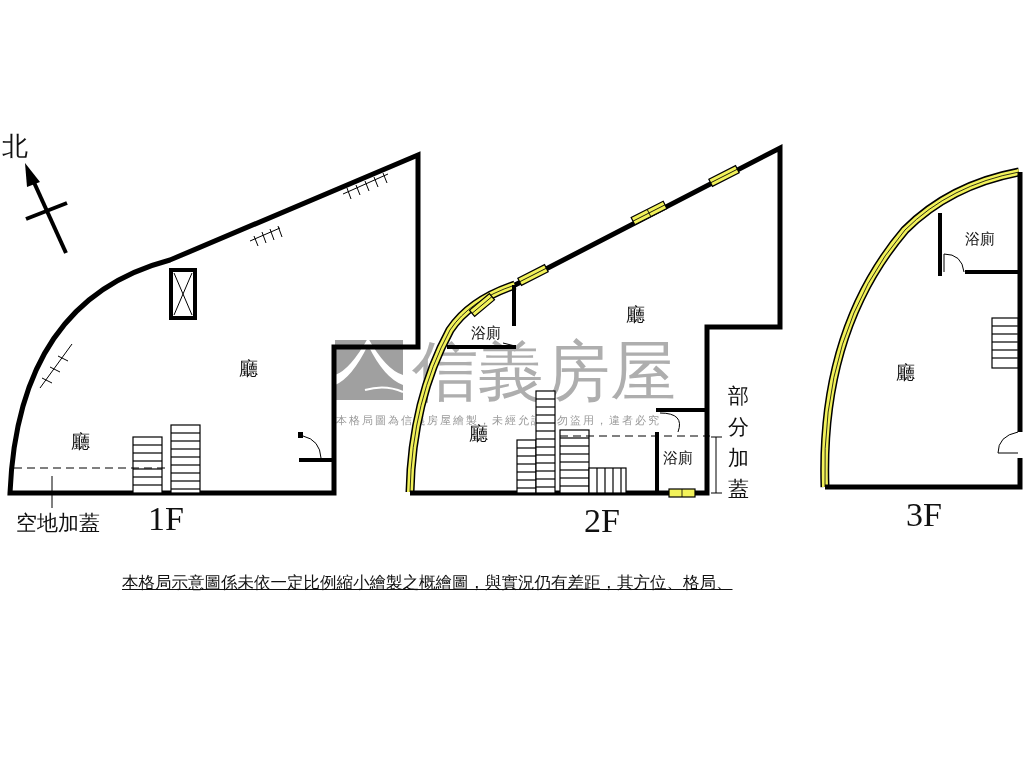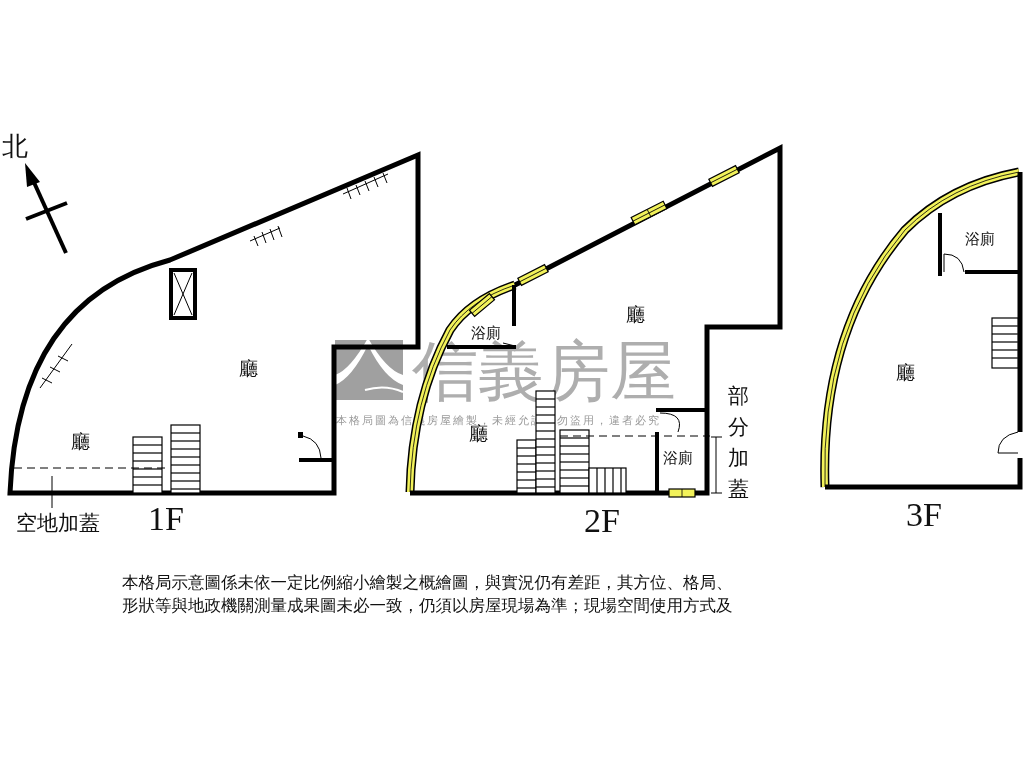--- a/index.html
+++ b/index.html
@@ -7,21 +7,21 @@
          font-family: "DejaVu Serif", "Liberation Serif", serif; }
   #plan { position: absolute; left: 0; top: 0; width: 1024px; height: 768px; }
   .room-label { font-family: "DejaVu Sans", "Liberation Sans", sans-serif; font-size: 19px; fill: #111; }
   .room-label-sm { font-family: "DejaVu Sans", "Liberation Sans", sans-serif; font-size: 15px; fill: #111; }
   .floor-label { font-family: "Liberation Serif", "DejaVu Serif", serif; font-size: 34px; fill: #111; }
   .note-label { font-family: "DejaVu Sans", "Liberation Sans", sans-serif; font-size: 21px; fill: #111; }
   .wm-big { font-family: "DejaVu Sans", "Liberation Sans", sans-serif; font-size: 66px; fill: #9a9a9a; opacity: 0.8; }
   .wm-small { font-family: "DejaVu Sans", "Liberation Sans", sans-serif; font-size: 11px; fill: #9a9a9a; letter-spacing: 2px; }
   .disclaimer { position: absolute; left: 122px; top: 571px; width: 800px;
                 font-family: "DejaVu Sans", "Liberation Sans", sans-serif; font-size: 16.5px;
-                line-height: 23px; color: #111; }
+                line-height: 23px; color: #111; text-decoration: underline; }
   .disclaimer div { white-space: nowrap; }
 </style>
 </head>
 <body>
 
 <svg id="plan" viewBox="0 0 1024 768" xmlns="http://www.w3.org/2000/svg">
 
   <g>
     <text x="2" y="155" class="note-label" style="font-size:26px;font-family:'DejaVu Serif',serif">北</text>
     <g>
@@ -206,14 +206,13 @@
     <path d="M1018 432 Q998 436 998 453 L1018 453" stroke="#000" stroke-width="1" fill="none"></path>
 
     <text x="896" y="379" class="room-label">廳</text>
     <text x="965" y="244" class="room-label-sm">浴廁</text>
     <text x="906" y="526" class="floor-label">3F</text>
   </g>
 </svg>
 
 <div class="disclaimer">
   <div>本格局示意圖係未依一定比例縮小繪製之概繪圖，與實況仍有差距，其方位、格局、</div>
-  <div>形狀等與地政機關測量成果圖未必一致，仍須以房屋現場為準；現場空間使用方式及</div>
 </div>
 
 </body></html>

